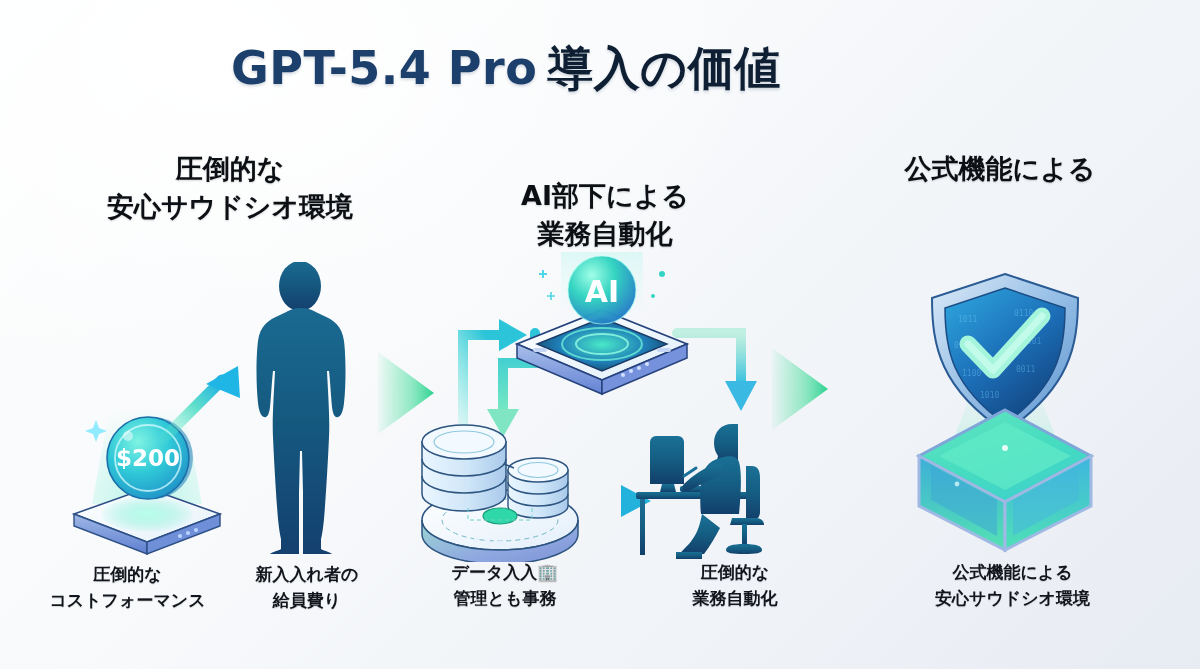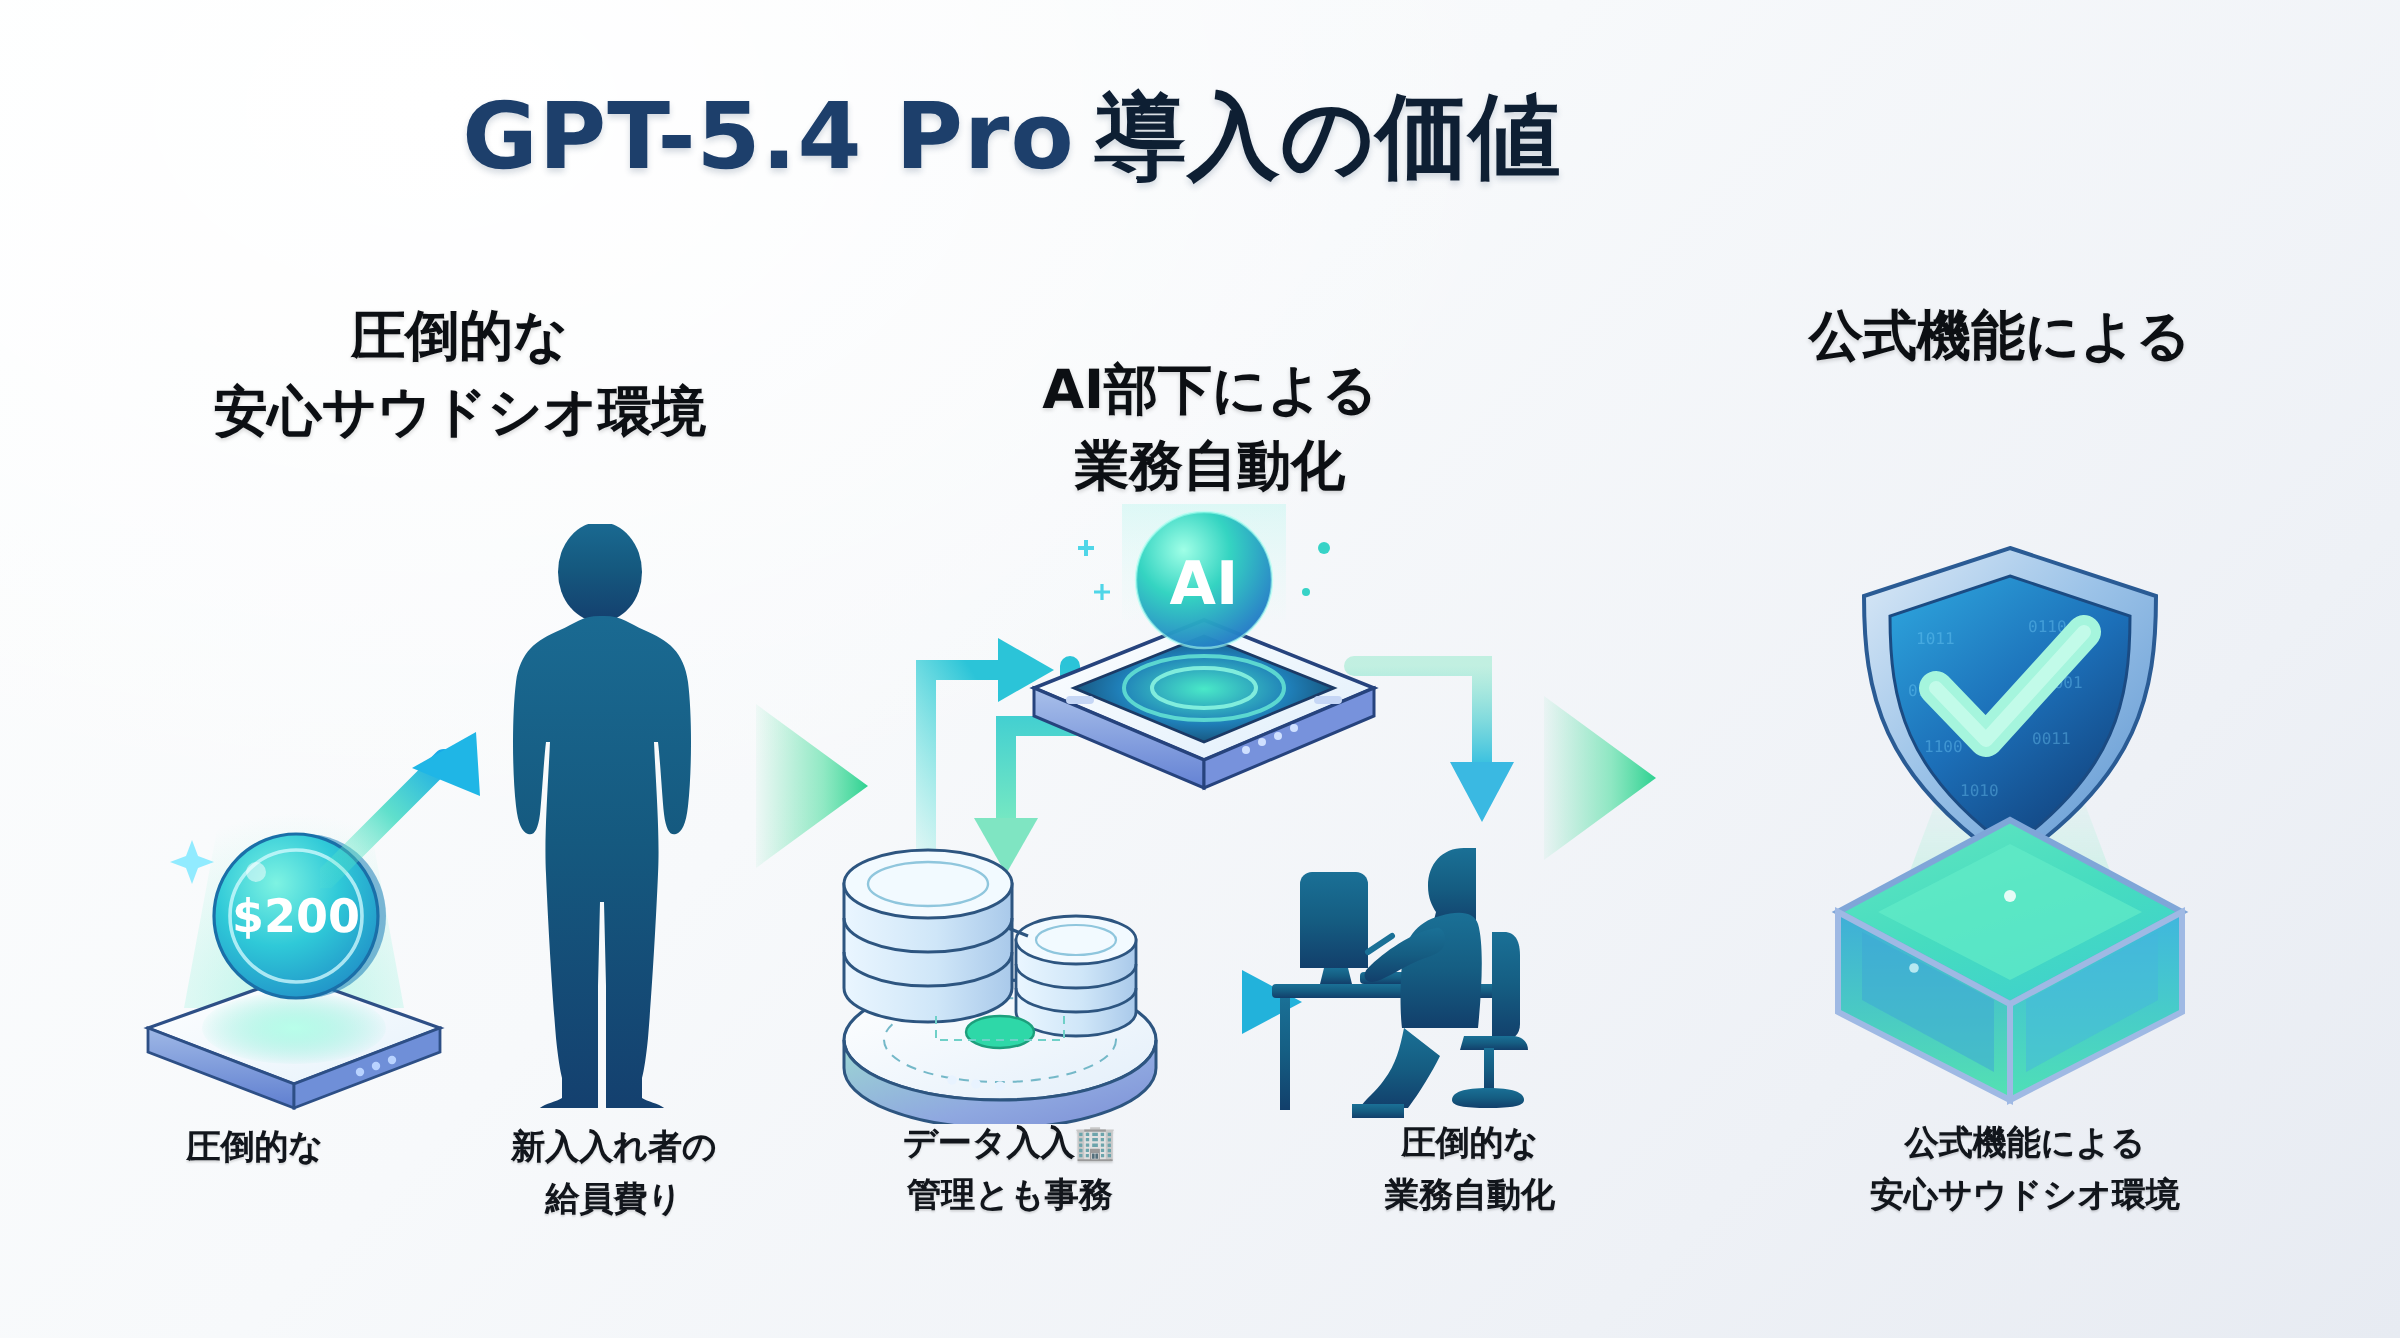--- a/index.html
+++ b/index.html
@@ -450,20 +450,21 @@
 
     <path d="M186,56 L100,102 L100,150 L186,106 Z" fill="url(#cubeFaceR)" stroke="#9fb9e4" stroke-width="3"></path>
     <path d="M174,66 L108,100 L108,136 L174,100 Z" fill="#45b6dd" opacity="0.5"></path>
 
     <circle cx="100" cy="48" r="3" fill="#ffffff" opacity="0.85"></circle>
     <circle cx="52" cy="84" r="2.4" fill="#eaffff" opacity="0.7"></circle>
   </svg>
 
   <div class="caption" id="caption-1">
     <span>圧倒的な</span>
+    <span class="l2">コストフォーマンス</span>
   </div>
   <div class="caption" id="caption-2">
     <span>新入入れ者の</span>
     <span class="l2">給員費り</span>
   </div>
   <div class="caption" id="caption-3">
     <span>データ入入🏢</span>
     <span class="l2">管理とも事務</span>
   </div>
   <div class="caption" id="caption-4">

